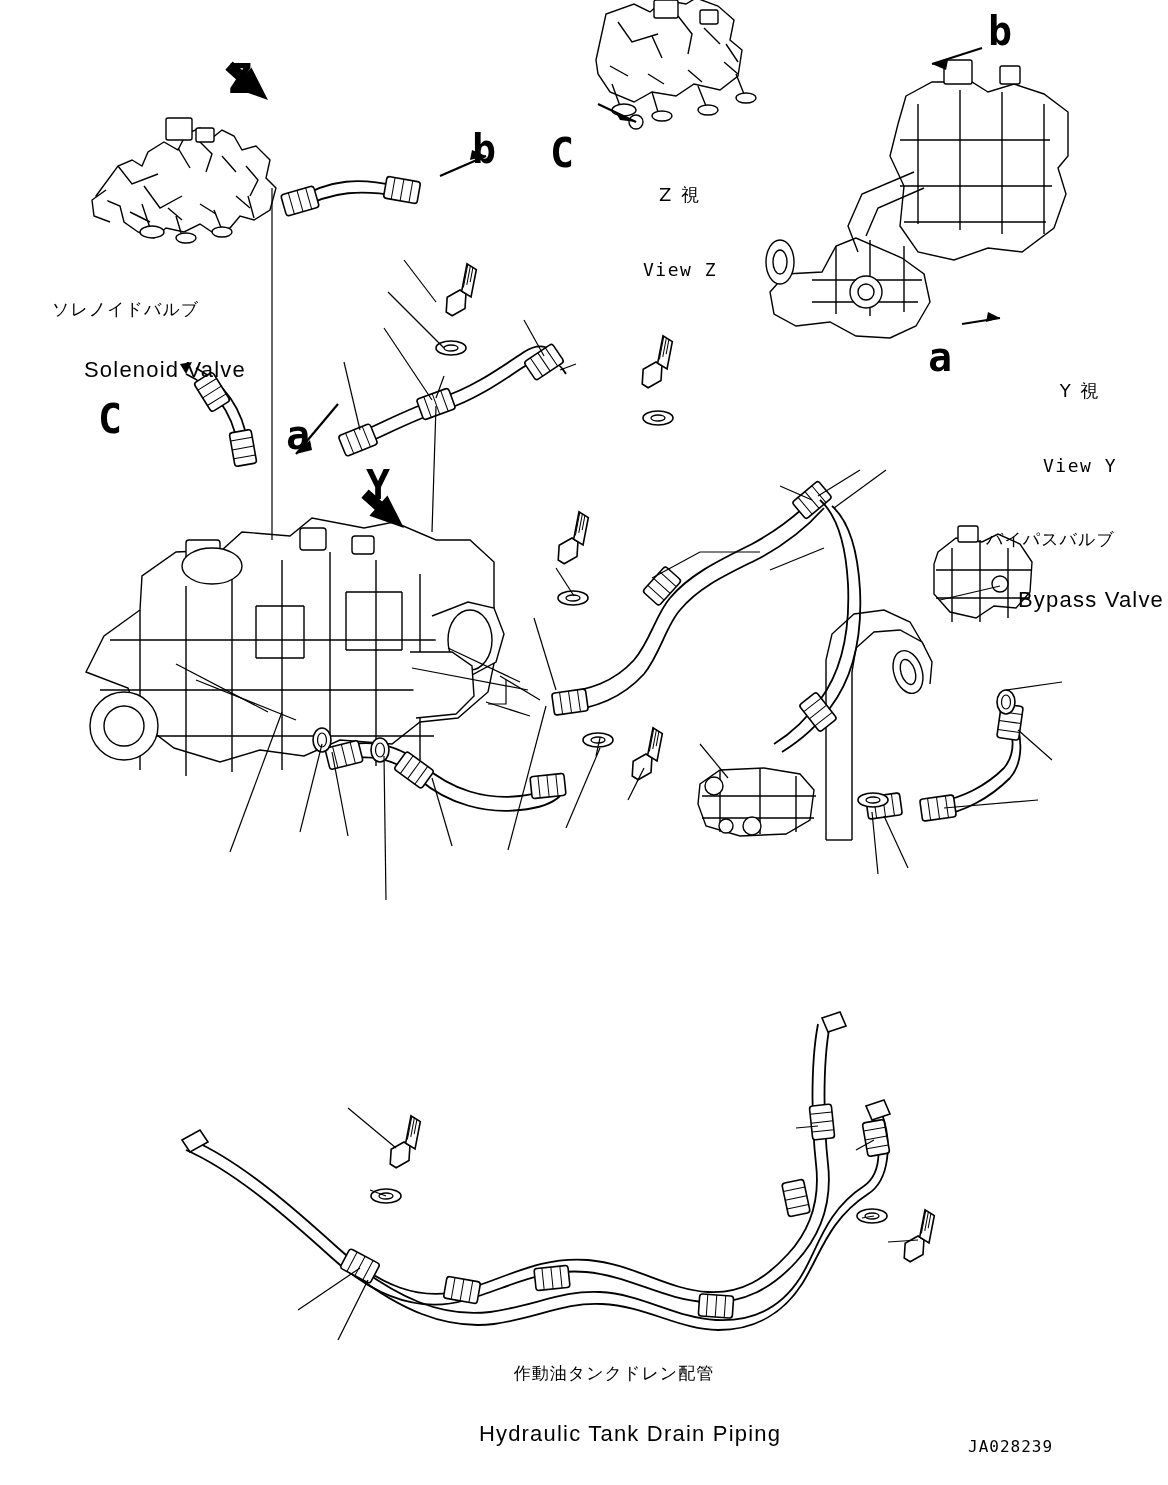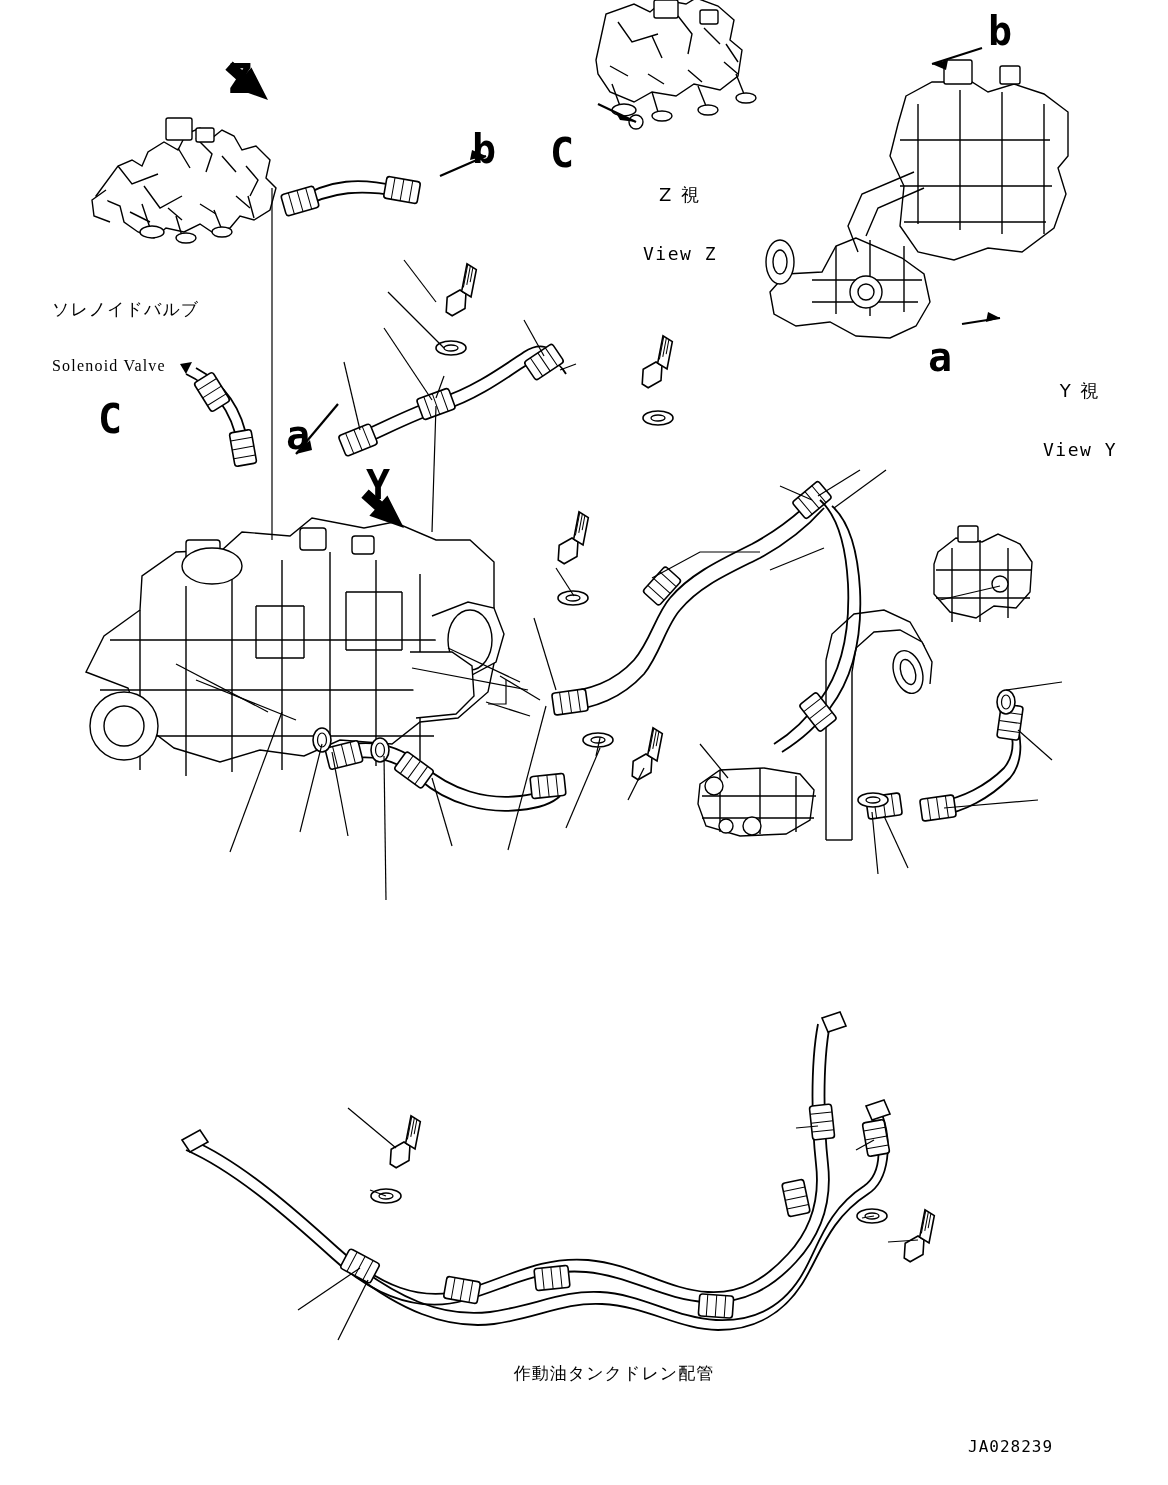--- a/index.html
+++ b/index.html
@@ -31,38 +31,40 @@
     line-height: 1.18;
     letter-spacing: 0.5px;
   }
   .lbl-jp {
     font-family: "DejaVu Sans", sans-serif;
     font-size: 17px;
     letter-spacing: 1px;
     margin-top: 9px;
   }
   .lbl-en {
-    font-family: Liberation Serif, serif;
-    font-size: 16px;
+    font-family: Liberation Sans, sans-serif;
+    font-size: 22px;
     letter-spacing: 1.2px;
+    margin-left: 32px;
   }
   .lbl-big {
     font-family: "DejaVu Sans Mono", monospace;
     font-size: 40px;
     font-weight: 700;
   }
   .lbl-view-jp {
     font-family: "DejaVu Sans", sans-serif;
     font-size: 18px;
     letter-spacing: 2px;
   }
   .lbl-view-en {
     font-family: "DejaVu Sans Mono", monospace;
     font-size: 18px;
     letter-spacing: 1.5px;
+    margin-top: 16px;
   }
   .lbl-code {
     font-family: "DejaVu Sans Mono", monospace;
     font-size: 16px;
     letter-spacing: 1px;
     text-align: right;
   }
   .center {
     text-align: center;
   }
@@ -353,20 +355,25 @@
     <div class="lbl-view-jp">Y 視</div>
     <div class="lbl-view-en">View Y</div>
   </div>
 
   <div class="lbl" style="left:52px; top:252px;">
     <div class="lbl-jp">ソレノイドバルブ</div>
     <div class="lbl-en">Solenoid Valve</div>
   </div>
 
 
+  <div class="lbl" style="left:986px; top:482px;">
+    <div class="lbl-jp">バイパスバルブ</div>
+    <div class="lbl-en">Bypass Valve</div>
+  </div>
 
   <div class="lbl center" style="left:404px; top:1316px; width:420px;">
     <div class="lbl-jp">作動油タンクドレン配管</div>
+    <div class="lbl-en">Hydraulic Tank Drain Piping</div>
   </div>
 
   <div class="lbl lbl-code" style="left:968px; top:1438px;">JA028239</div>
 
 </div>
 
 </body></html>

